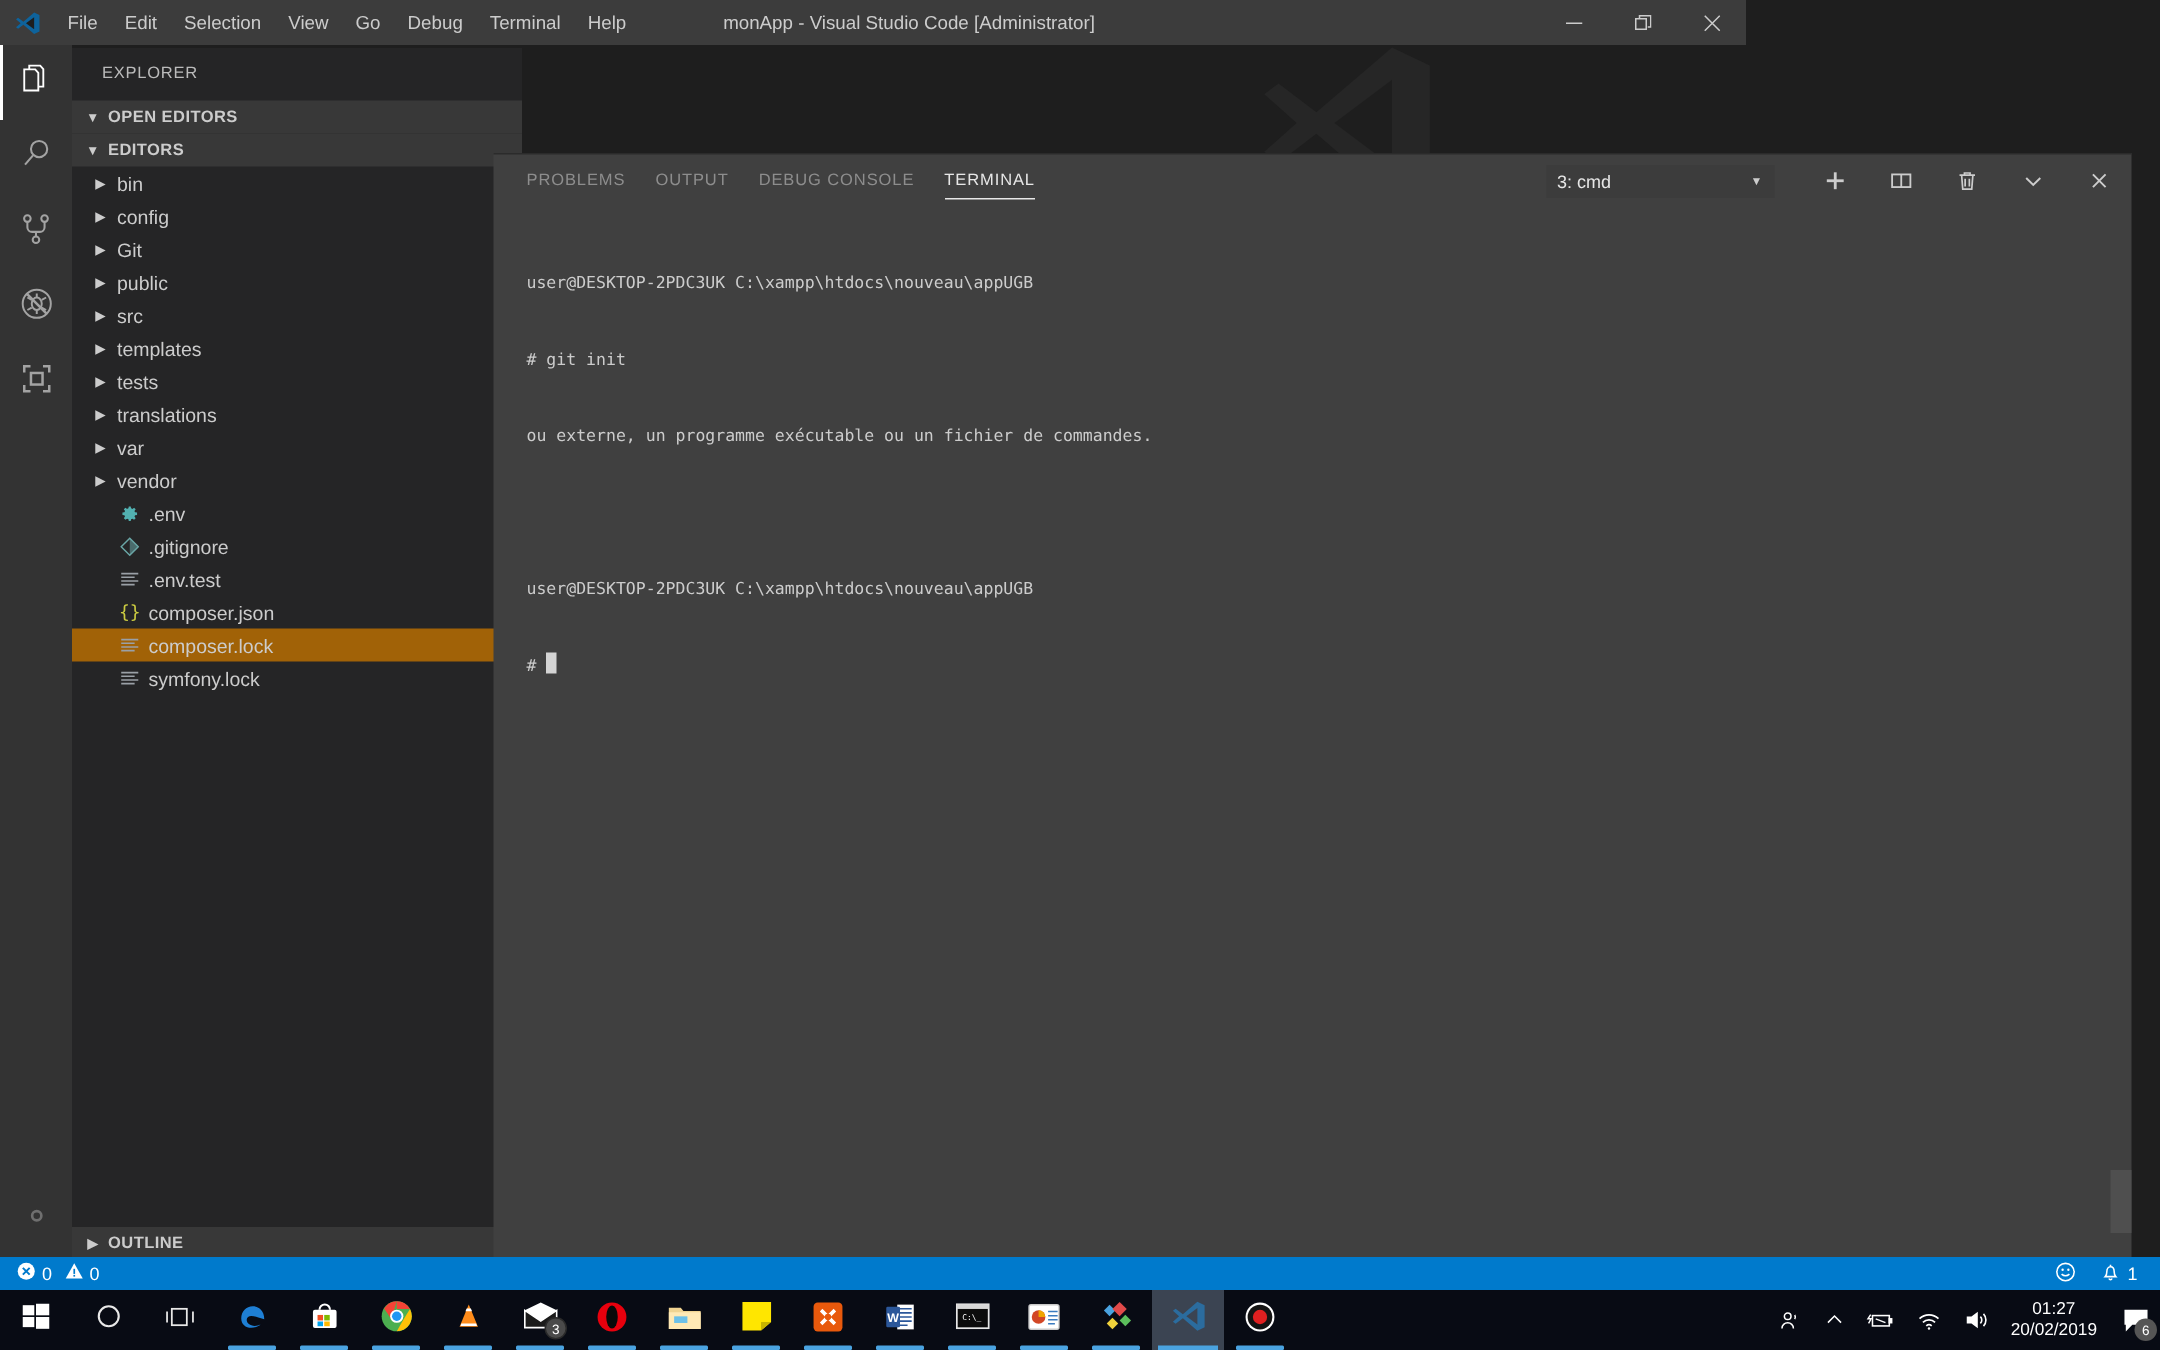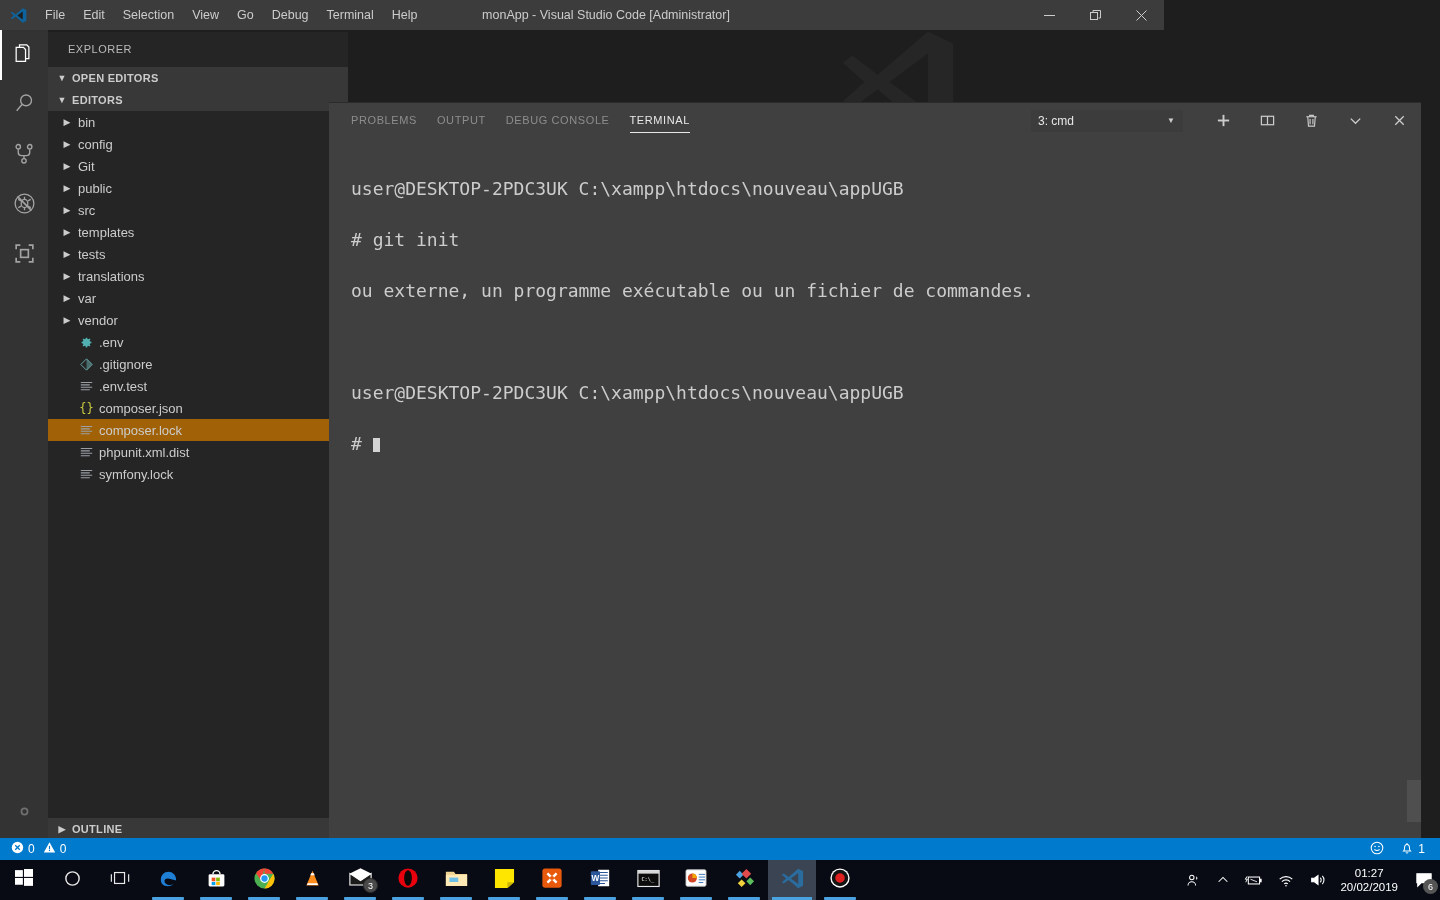--- a/index.html
+++ b/index.html
@@ -108,21 +108,21 @@
   }
   .term-select .caret { position: absolute; right: 7px; font-size: 8px; color: #cccccc; }
   .pa-btn {
     width: 28px; height: 35px; display: flex; align-items: center; justify-content: center;
     color: #cccccc;
   }
   .terminal {
     position: absolute; left: 0; top: 35px; right: 0; bottom: 0;
     padding: 8px 0 0 22px;
     font-family: "DejaVu Sans Mono", "Liberation Mono", monospace;
-    font-size: 18px; line-height: 17px; color: #cccccc; white-space: pre;
+    font-size: 11px; line-height: 17px; color: #cccccc; white-space: pre;
   }
   .tline { height: 17px; }
   .cursor {
     display: inline-block; width: 7px; height: 14px; background: #d4d4d4;
     vertical-align: -2px;
   }
   .panel-scroll {
     position: absolute; right: 0; bottom: 16px; width: 14px; height: 42px; background: #4f4f4f;
   }
 
@@ -377,29 +377,20 @@
         </span>
         <span class="fname">composer.lock</span>
       </div>
       <div class="row">
         <span class="arrow"></span>
         <span class="ficon">
           <svg width="13" height="13" viewBox="0 0 16 16" stroke="#9aa0a6" stroke-width="1.3">
             <path d="M1 3h14M1 6h11M1 9h14M1 12h11"></path>
           </svg>
         </span>
-        <span class="fname">phpunit.xml.dist</span>
-      </div>
-      <div class="row">
-        <span class="arrow"></span>
-        <span class="ficon">
-          <svg width="13" height="13" viewBox="0 0 16 16" stroke="#9aa0a6" stroke-width="1.3">
-            <path d="M1 3h14M1 6h11M1 9h14M1 12h11"></path>
-          </svg>
-        </span>
         <span class="fname">symfony.lock</span>
       </div>
     </div>
 
     <div class="sec-header shaded">
       <span class="twisty">▶</span>
       <span>OUTLINE</span>
     </div>
   </div>
 

